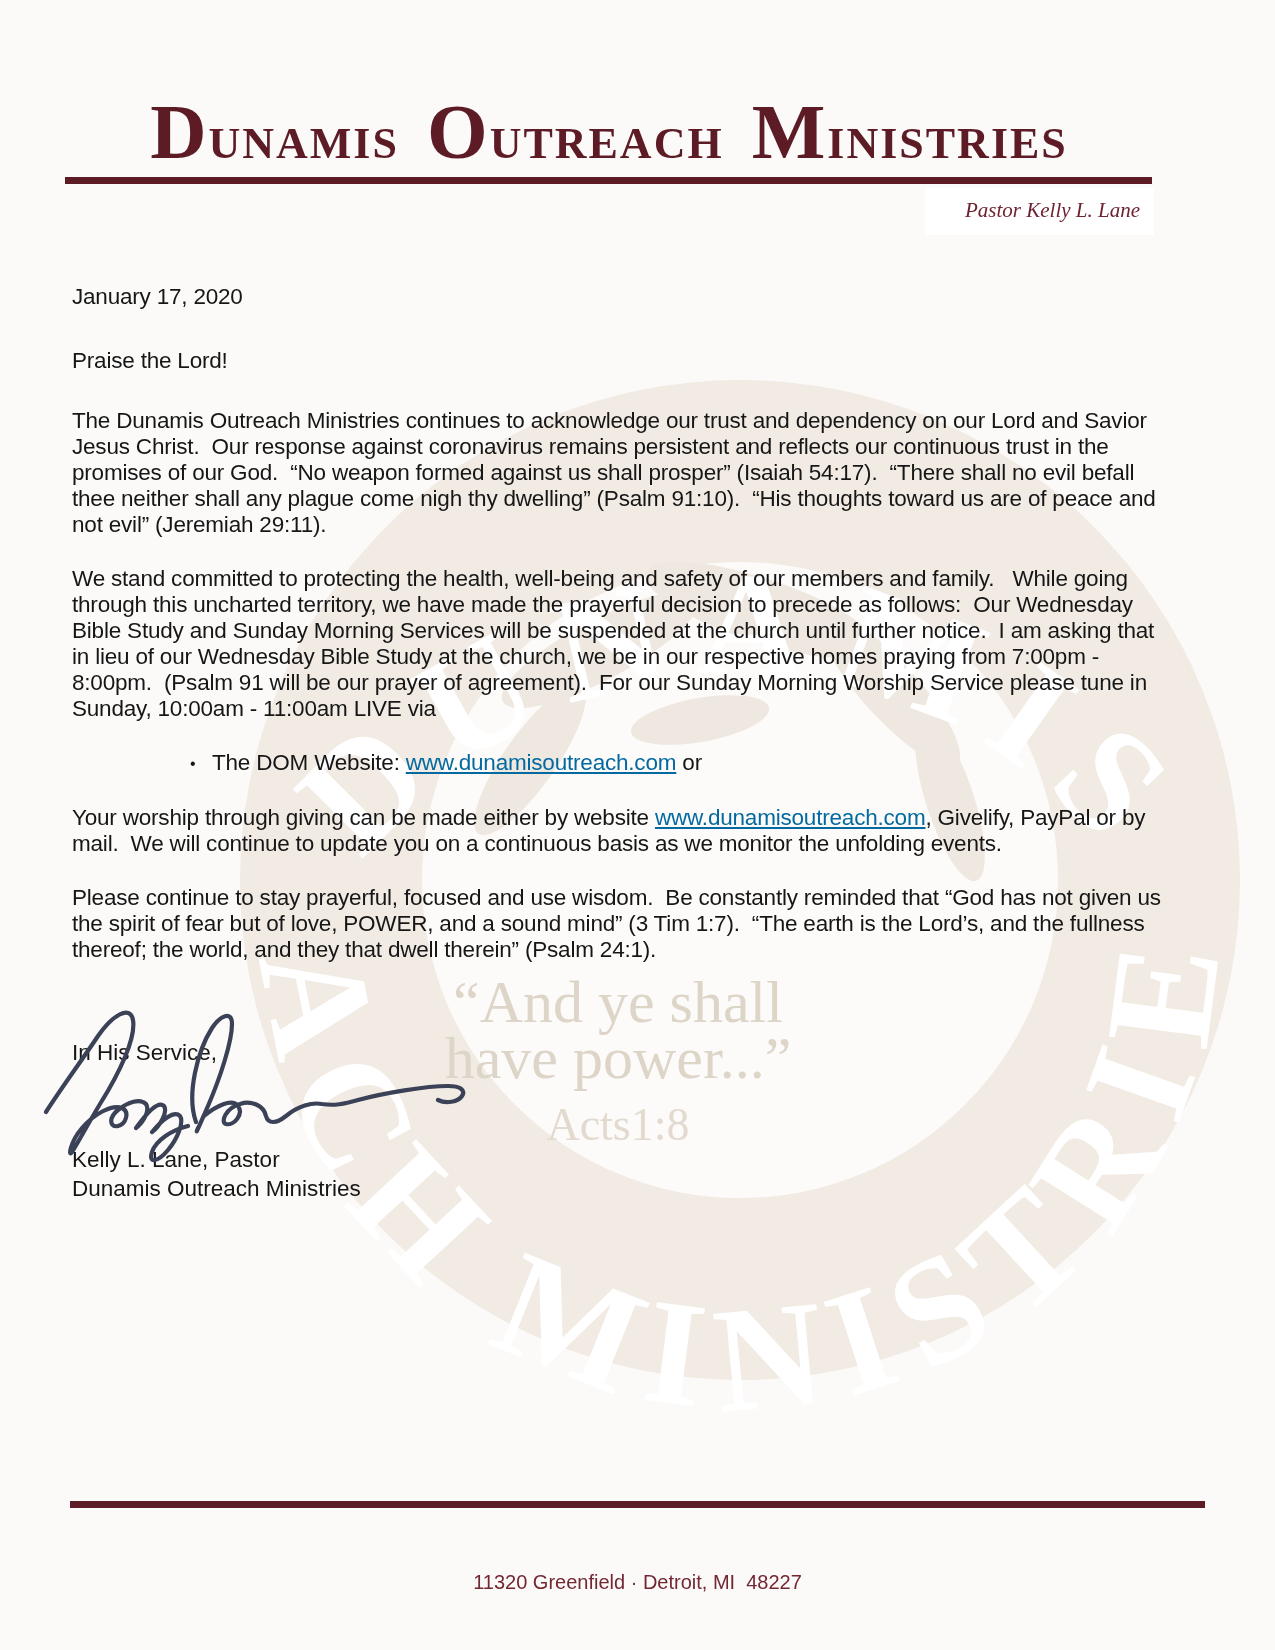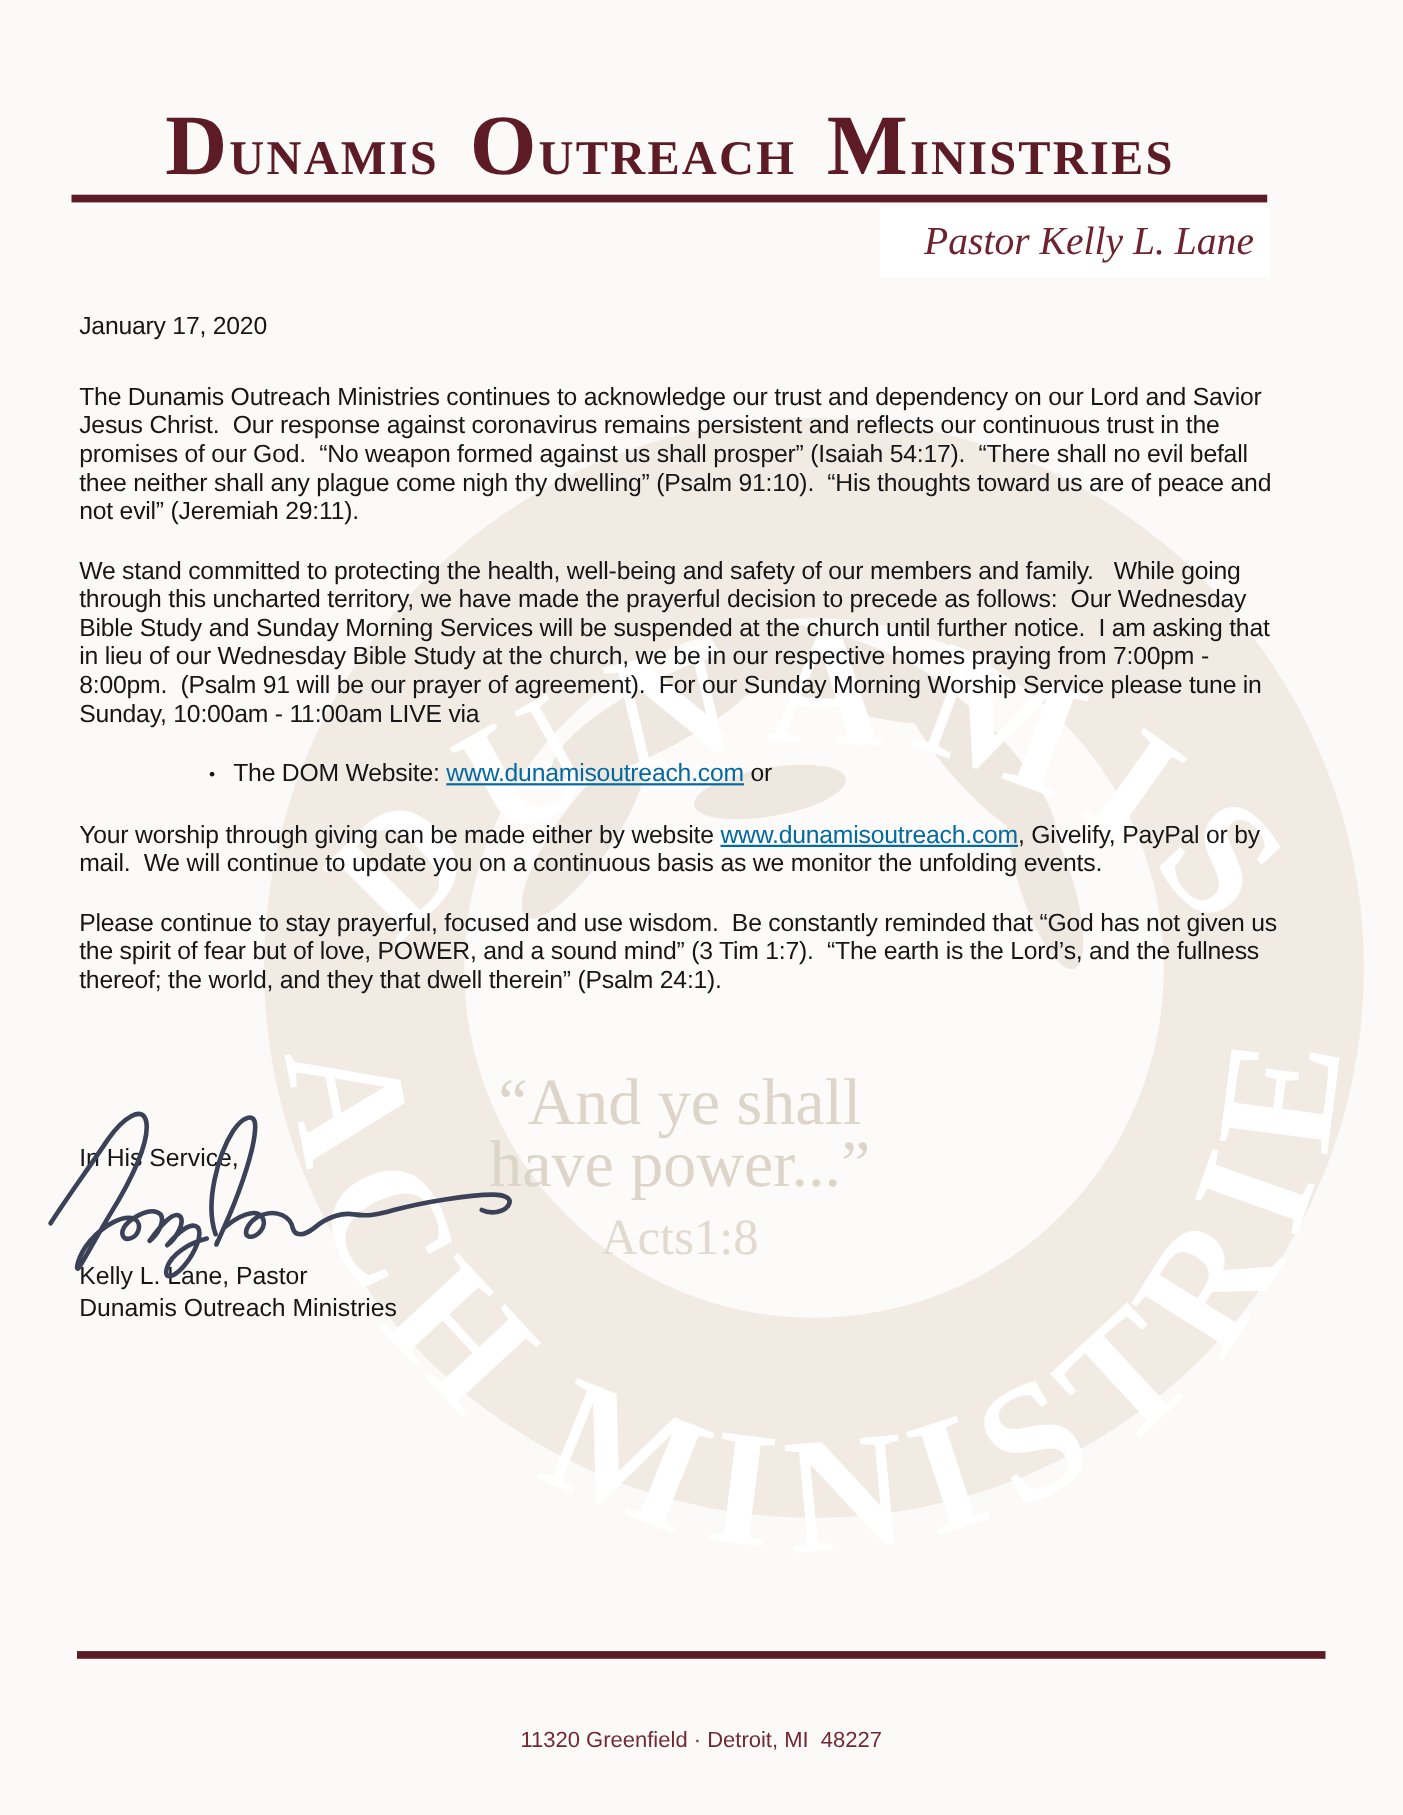--- a/index.html
+++ b/index.html
@@ -27,21 +27,21 @@
   .org-title .initial{font-size:78px;}
   .org-title .rest{font-size:44px;}
   .header-rule{
     position:absolute;left:65px;top:177px;width:1087px;height:7px;
     background:#5c1b25;z-index:2;
   }
   .pastor-box{
     position:absolute;right:121px;top:188px;z-index:3;
     background:#ffffff;padding:10px 14px 12px 40px;
     font-family:"Liberation Serif",serif;font-style:italic;
-    font-size:36px;color:#6d2330;text-align:right;
+    font-size:21px;color:#6d2330;text-align:right;
   }
 
   
   .letter{
     position:absolute;left:72px;top:284px;width:1090px;z-index:2;
     font-size:22.5px;line-height:26px;color:#161616;
     letter-spacing:-0.2px;
   }
   .para{margin:0 0 28px 0;white-space:pre-wrap;}
   .date-line{margin:0 0 38px 0;}
@@ -106,20 +106,21 @@
   </svg>
 
   <div class="org-title">
     <span class="word"><span class="initial">D</span><span class="rest">UNAMIS</span></span><span class="word"><span class="initial">O</span><span class="rest">UTREACH</span></span><span class="word"><span class="initial">M</span><span class="rest">INISTRIES</span></span>
   </div>
   <div class="header-rule"></div>
   <div class="pastor-box">Pastor Kelly L. Lane</div>
 
   <div class="letter">
     <p class="date-line">January 17, 2020</p>
+    <p class="salutation">Praise the Lord!</p>
     <p class="para">The Dunamis Outreach Ministries continues to acknowledge our trust and dependency on our Lord and Savior Jesus Christ.  Our response against coronavirus remains persistent and reflects our continuous trust in the promises of our God.  “No weapon formed against us shall prosper” (Isaiah 54:17).  “There shall no evil befall thee neither shall any plague come nigh thy dwelling” (Psalm 91:10).  “His thoughts toward us are of peace and not evil” (Jeremiah 29:11).</p>
     <p class="para">We stand committed to protecting the health, well-being and safety of our members and family.   While going through this uncharted territory, we have made the prayerful decision to precede as follows:  Our Wednesday Bible Study and Sunday Morning Services will be suspended at the church until further notice.  I am asking that in lieu of our Wednesday Bible Study at the church, we be in our respective homes praying from 7:00pm - 8:00pm.  (Psalm 91 will be our prayer of agreement).  For our Sunday Morning Worship Service please tune in Sunday, 10:00am - 11:00am LIVE via</p>
     <ul class="bullet-list">
       <li class="bullet-item"><span class="bullet-dot">•</span><span>The DOM Website: </span><a class="letter-link">www.dunamisoutreach.com</a><span> or</span></li>
     </ul>
     <p class="para"><span>Your worship through giving can be made either by website </span><a class="letter-link">www.dunamisoutreach.com</a><span>, Givelify, PayPal or by mail.  We will continue to update you on a continuous basis as we monitor the unfolding events.</span></p>
     <p class="para">Please continue to stay prayerful, focused and use wisdom.  Be constantly reminded that “God has not given us the spirit of fear but of love, POWER, and a sound mind” (3 Tim 1:7).  “The earth is the Lord’s, and the fullness thereof; the world, and they that dwell therein” (Psalm 24:1).</p>
   </div>
 
   <div class="closing">In His Service,</div>

